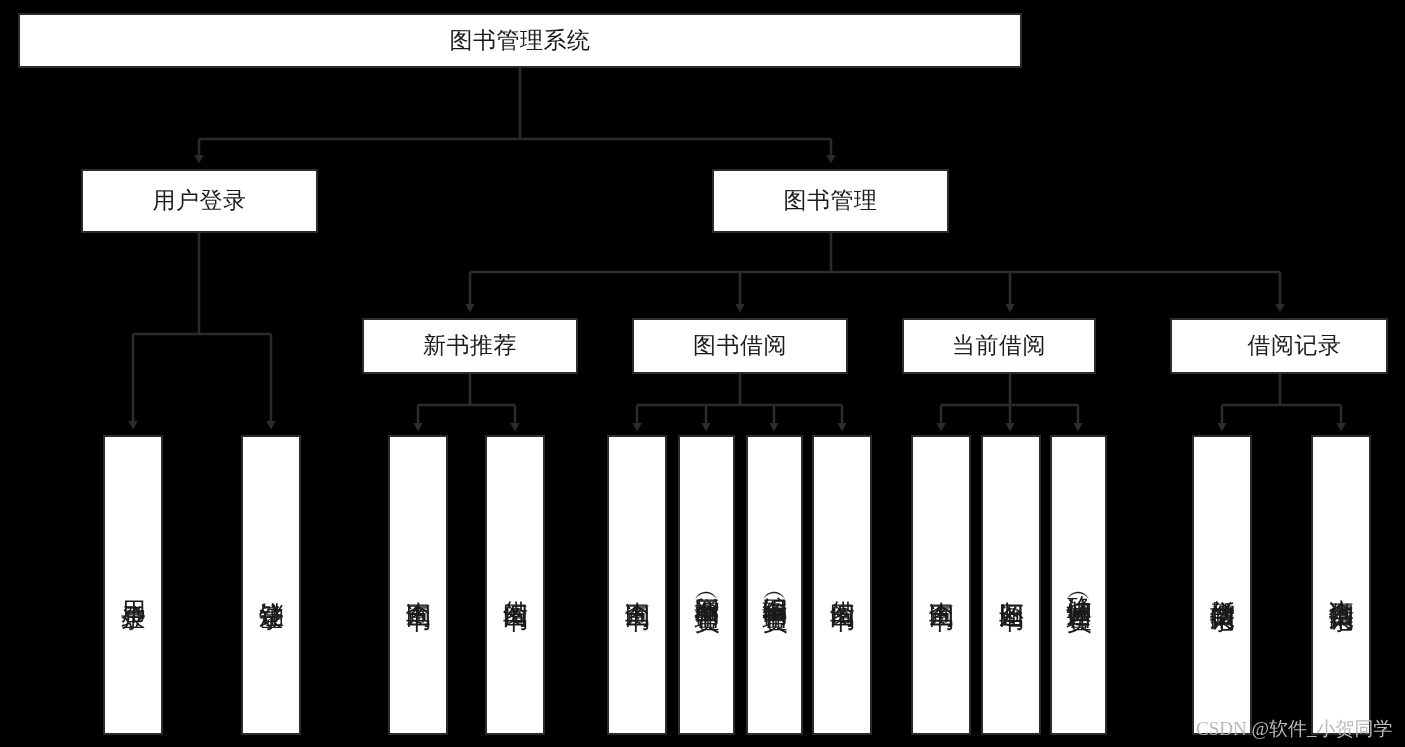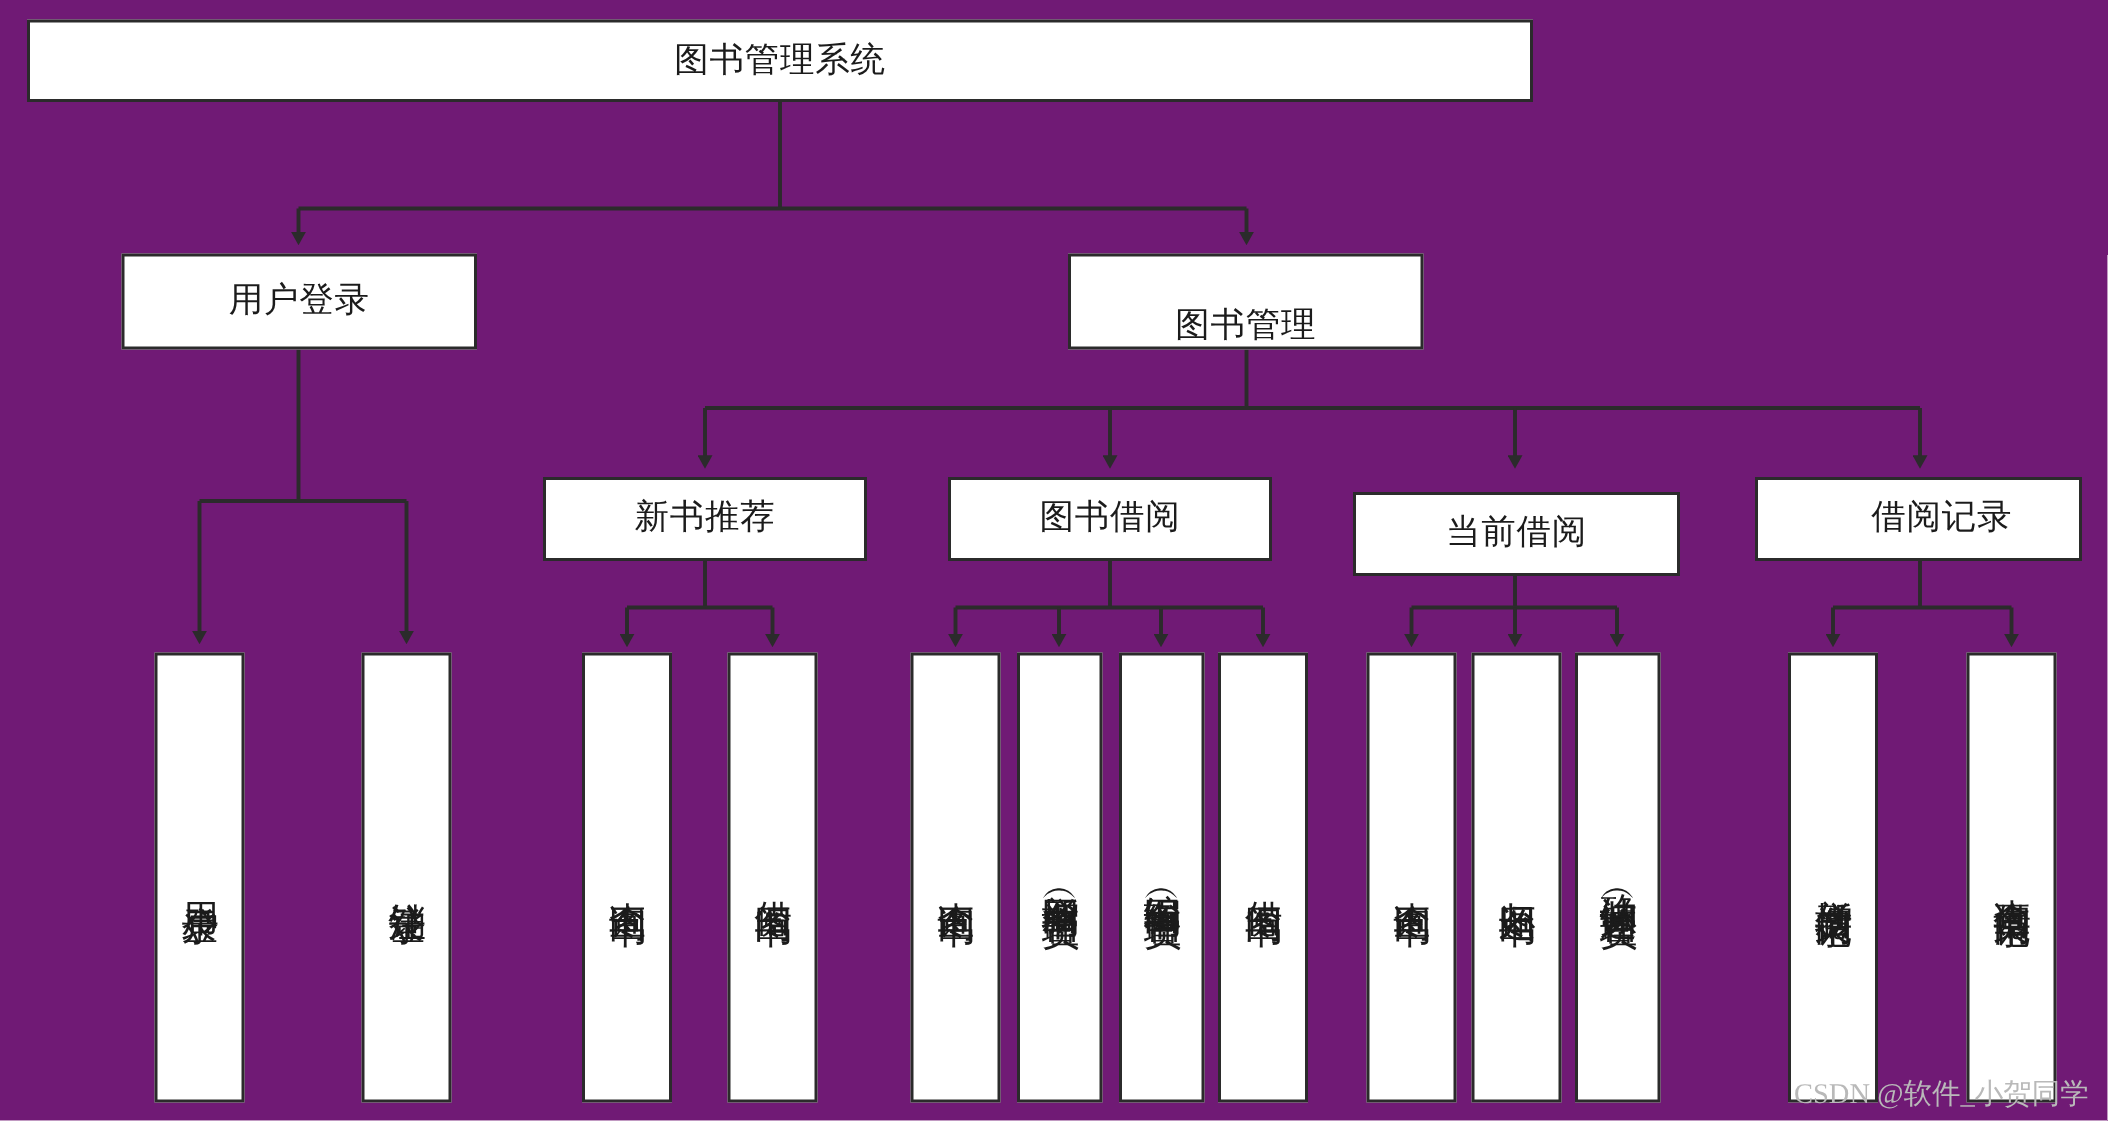--- a/index.html
+++ b/index.html
@@ -8,21 +8,21 @@
     padding: 0;
     background: #ffffff;
   }
   body {
     font-family: "DejaVu Sans", "Liberation Sans", sans-serif;
   }
   #diagram-root {
     position: relative;
     width: 1405px;
     height: 747px;
-    background: #701a75;
+    background: #000000;
     overflow: hidden;
   }
   #edges-layer {
     position: absolute;
     left: 0;
     top: 0;
     width: 1405px;
     height: 747px;
     pointer-events: none;
   }
@@ -125,33 +125,33 @@
   </svg>
 
   <div class="node root horizontal" style="left:18px; top:13px; width:1004px; height:55px;">
     <span class="label">图书管理系统</span>
   </div>
 
   <div class="node horizontal" style="left:81px; top:169px; width:237px; height:64px;">
     <span class="label">用户登录</span>
   </div>
 
-  <div class="node horizontal" style="left:712px; top:169px; width:237px; height:64px;align-items:flex-end;">
+  <div class="node horizontal" style="left:712px; top:169px; width:237px; height:64px;">
     <span class="label">图书管理</span>
   </div>
 
   <div class="node horizontal" style="left:362px; top:318px; width:216px; height:56px;">
     <span class="label">新书推荐</span>
   </div>
 
   <div class="node horizontal" style="left:632px; top:318px; width:216px; height:56px;">
     <span class="label">图书借阅</span>
   </div>
 
-  <div class="node horizontal" style="left:902px; top:328px; width:218px; height:56px;">
+  <div class="node horizontal" style="left:902px; top:318px; width:194px; height:56px;">
     <span class="label">当前借阅</span>
   </div>
 
   <div class="node horizontal" style="left:1170px; top:318px; width:218px; height:56px;padding-left:31px;">
     <span class="label">借阅记录</span>
   </div>
 
   <div class="node vertical" style="left:103px; top:435px; width:60px; height:300px;">
     <span class="label">用户登录</span>
   </div>

